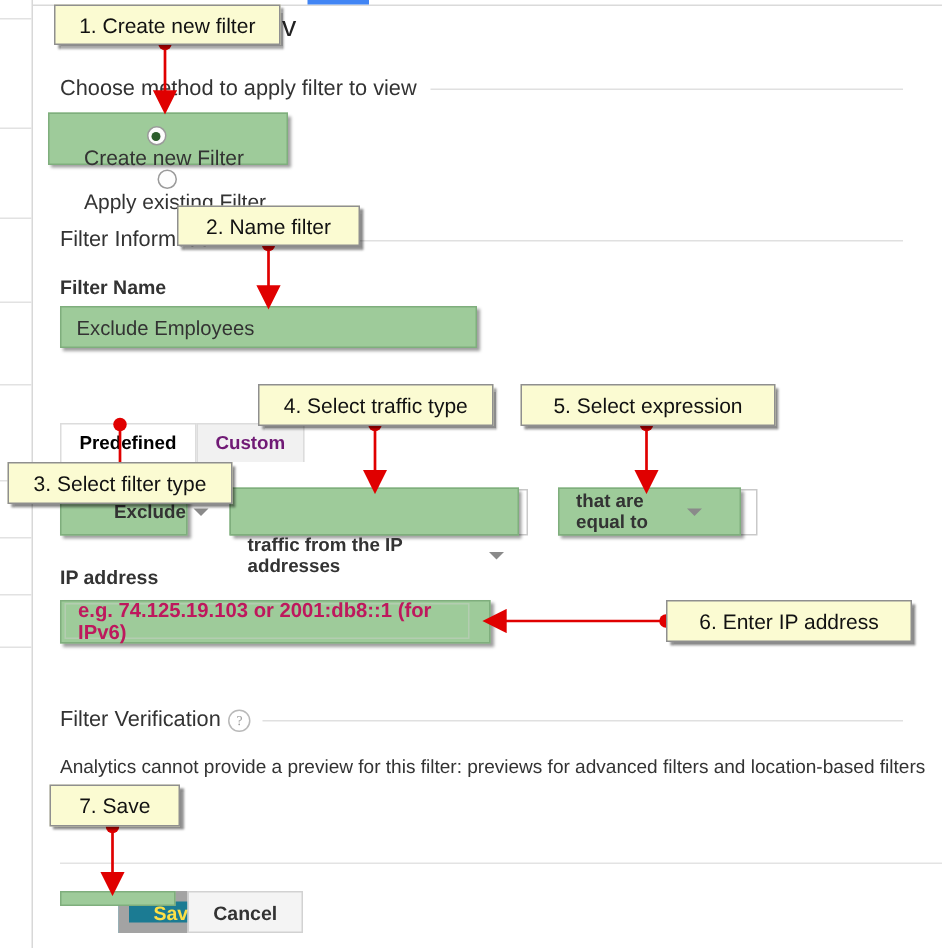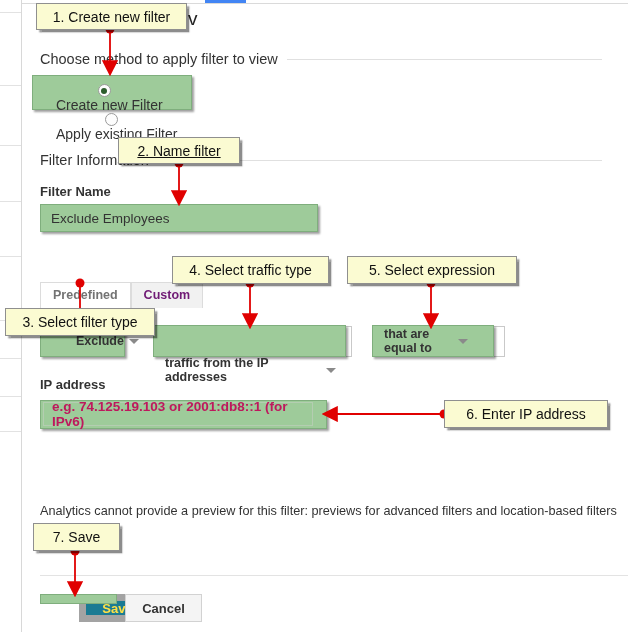--- a/index.html
+++ b/index.html
@@ -64,21 +64,21 @@
   }
   .tinput .val{color:#333;}
   .tinput .ph{color:#be185d;font-weight:bold;}
 
   
   .ftabs{position:absolute;display:flex;align-items:flex-end;}
   .ftab{
     box-sizing:border-box;font-size:12.5px;font-weight:bold;color:#701a75;
     padding:5px 12px 6px 12px;border:1px solid #dcdcdc;border-bottom:none;background:#f1f1f1;
   }
-  .ftab.active{background:#ffffff;color:#737373;}
+  .ftab.active{background:#ffffff;color:#000000;}
 
   
   .sel{
     position:absolute;box-sizing:border-box;border:1px solid #c9c9c9;background:#ffffff;
     font-size:12.5px;color:#333;display:flex;align-items:center;
     padding:0 7px 0 9px;font-weight:bold;
   }
   .sel .caret{
     margin-left:auto;width:0;height:0;border-left:5px solid transparent;
     border-right:5px solid transparent;border-top:5px solid #8a8a8a;
@@ -192,20 +192,25 @@
     <span class="caret"></span>
   </div>
 
   <div class="lbl-bold" style="left:40px;top:377px;">IP address</div>
 
   <div class="hl" style="left:40px;top:400px;width:287px;height:29px;"></div>
   <div class="tinput" style="left:43px;top:402px;width:270px;height:24px;background:transparent;border-color:#b4cdb1;">
     <span class="ph">e.g. 74.125.19.103 or 2001:db8::1 (for IPv6)</span>
   </div>
 
+  <div class="sect" style="left:40px;top:472px;width:562px;">
+    <span class="txt" style="padding-right:0">Filter Verification</span>
+    <span class="helpicon">?</span>
+    <span class="rule" style="flex:1"></span>
+  </div>
 
   <div class="verif" style="left:40px;top:503px;width:600px;">Analytics cannot provide a preview for this filter: previews for advanced filters and location-based filters</div>
 
   <div class="divider" style="left:40px;top:575px;width:588px;"></div>
 
   <div class="btn primary" style="left:40px;top:594px;width:77px;height:28px;">Save</div>
   <div class="hl" style="left:40px;top:594px;width:77px;height:10px;box-shadow:none;"></div>
   <div class="btn secondary" style="left:125px;top:594px;width:77px;height:28px;">Cancel</div>
 
   <svg class="arrows" viewBox="0 0 628 632">
@@ -231,20 +236,20 @@
     <circle cx="431" cy="283" r="4.5" fill="#e00000"></circle>
 
     <line x1="444" y1="414" x2="336" y2="414" stroke="#e00000" stroke-width="1.8" marker-end="url(#ah)"></line>
     <circle cx="444" cy="414" r="4.5" fill="#e00000"></circle>
 
     <line x1="75" y1="551" x2="75" y2="583" stroke="#e00000" stroke-width="1.8" marker-end="url(#ah)"></line>
     <circle cx="75" cy="551" r="4.5" fill="#e00000"></circle>
   </svg>
 
   <div class="note" style="left:36px;top:3px;width:151px;height:27px;">1. Create new filter</div>
-  <div class="note" style="left:118px;top:137px;width:122px;height:27px;text-decoration:underline;">2. Name filter</div>
+  <div class="note" style="left:118px;top:137px;width:122px;height:27px;">2. Name filter</div>
   <div class="note" style="left:5px;top:260px;width:150px;height:28px;margin-top:48px;">3. Select filter type</div>
   <div class="note" style="left:172px;top:256px;width:157px;height:28px;">4. Select traffic type</div>
   <div class="note" style="left:347px;top:256px;width:170px;height:28px;">5. Select expression</div>
   <div class="note" style="left:444px;top:400px;width:164px;height:28px;">6. Enter IP address</div>
   <div class="note" style="left:33px;top:523px;width:87px;height:28px;">7. Save</div>
 
 </div>
 
 </body></html>

